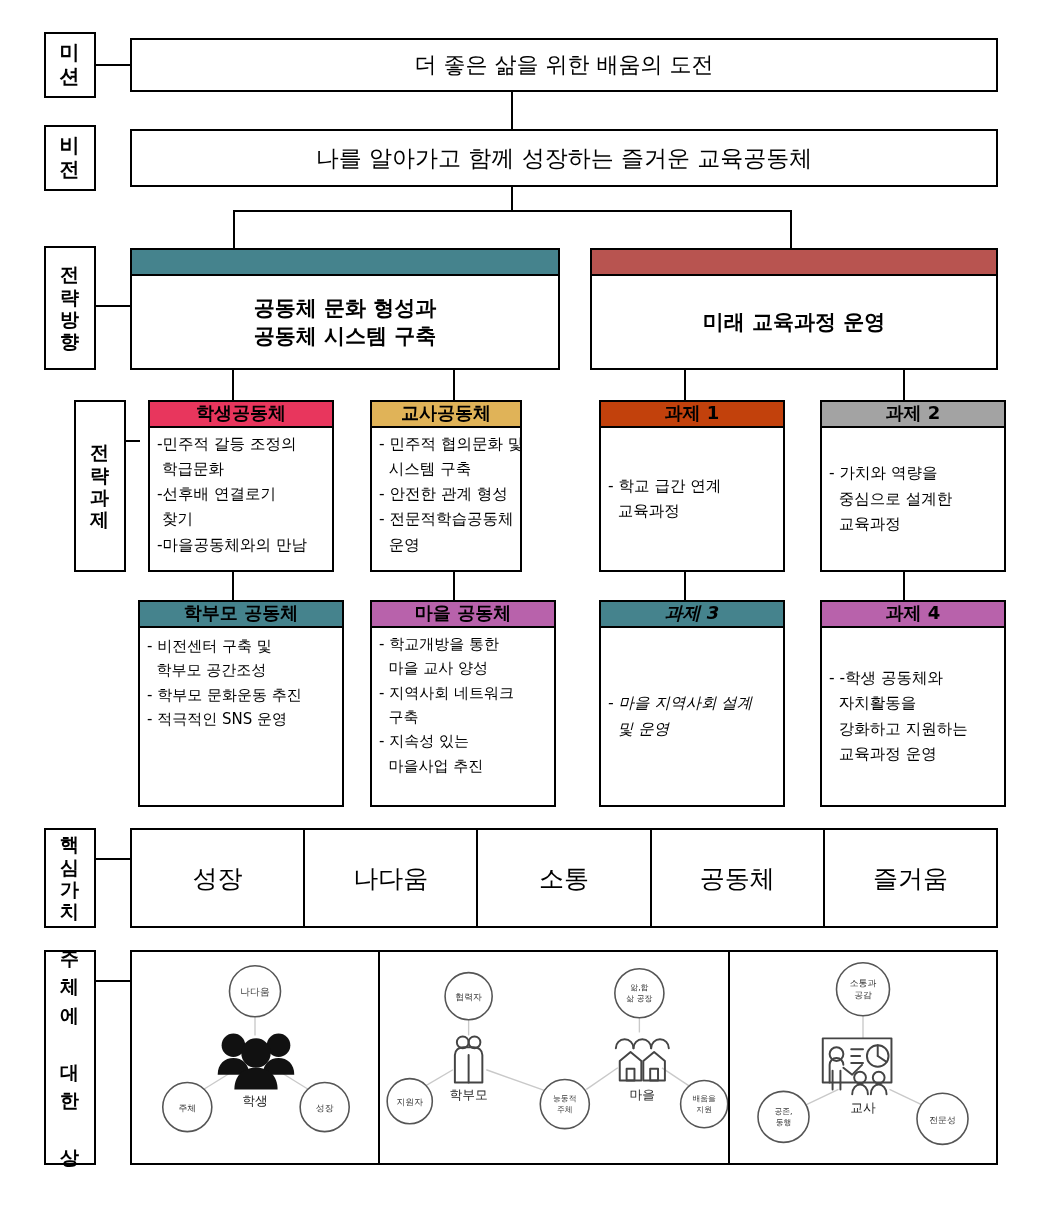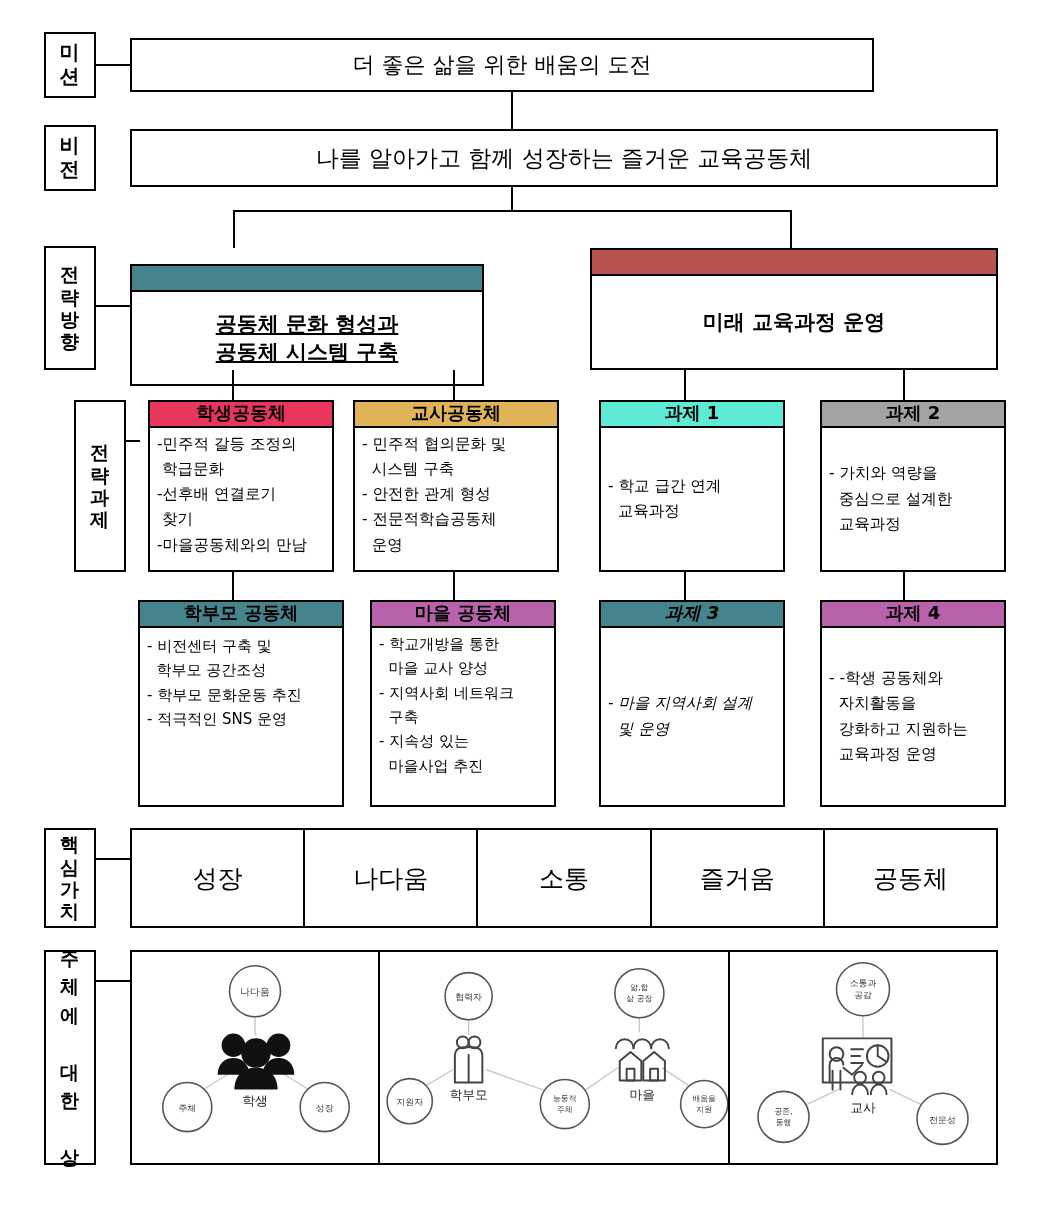--- a/index.html
+++ b/index.html
@@ -80,21 +80,21 @@
 </head>
 <body>
 
 <div class="canvas">
 
   <div class="label-box" style="left:44px; top:32px; width:52px; height:66px; font-size:20px;">
     <span style="white-space:pre-line;">미
 션</span>
   </div>
   <div class="ln lnh" style="left:96px; top:64px; width:34px;"></div>
-  <div class="banner" style="left:130px; top:38px; width:744px; height:54px;">
+  <div class="banner" style="left:130px; top:38px; width:868px; height:54px;">
     <span>더 좋은 삶을 위한 배움의 도전</span>
   </div>
 
   <div class="label-box" style="left:44px; top:125px; width:52px; height:66px; font-size:20px;">
     <span style="white-space:pre-line;">비
 전</span>
   </div>
   <div class="banner" style="left:130px; top:129px; width:868px; height:58px;">
     <span style="font-size:23px;">나를 알아가고 함께 성장하는 즐거운 교육공동체</span>
   </div>
@@ -107,21 +107,21 @@
   <div class="ln lnv" style="left:790px; top:210px; height:38px;"></div>
 
   <div class="label-box" style="left:44px; top:246px; width:52px; height:124px; font-size:19px;">
     <span style="white-space:pre-line;">전
 략
 방
 향</span>
   </div>
   <div class="ln lnh" style="left:96px; top:305px; width:34px;"></div>
 
-  <div class="strat" style="left:130px; top:264px; width:354px; height:122px;text-decoration:underline;">
+  <div class="strat" style="left:130px; top:248px; width:430px; height:122px;">
     <div class="hdr" style="background:#45838d;"></div>
     <div class="body" style="white-space:pre-line;">공동체 문화 형성과
 공동체 시스템 구축</div>
   </div>
 
   <div class="strat" style="left:590px; top:248px; width:408px; height:122px;">
     <div class="hdr" style="background:#b85450;"></div>
     <div class="body" style="white-space:pre-line;">미래 교육과정 운영</div>
   </div>
 
@@ -142,33 +142,33 @@
     <div class="chdr" style="background:#e8365d;">학생공동체</div>
     <div class="cbody">
       <span class="li">-민주적 갈등 조정의</span>
       <span class="li"> 학급문화</span>
       <span class="li">-선후배 연결로기</span>
       <span class="li"> 찾기</span>
       <span class="li">-마을공동체와의 만남</span>
     </div>
   </div>
 
-  <div class="card" style="left:345px; top:400px; width:206px; height:172px;">
+  <div class="card" style="left:362px; top:400px; width:152px; height:172px;">
     <div class="chdr" style="background:#e0b358;">교사공동체</div>
     <div class="cbody">
       <span class="li">- 민주적 협의문화 및</span>
       <span class="li">  시스템 구축</span>
       <span class="li">- 안전한 관계 형성</span>
       <span class="li">- 전문적학습공동체</span>
       <span class="li">  운영</span>
     </div>
   </div>
 
   <div class="card" style="left:591px; top:400px; width:186px; height:172px;">
-    <div class="chdr" style="background:#5eead4;">과제 1</div>
+    <div class="chdr" style="background:#c2410c;">과제 1</div>
     <div class="cbody vcenter">
       <span class="li">- 학교 급간 연계</span>
       <span class="li">  교육과정</span>
     </div>
   </div>
 
   <div class="card" style="left:812px; top:400px; width:186px; height:172px;">
     <div class="chdr" style="background:#a3a3a3;">과제 2</div>
     <div class="cbody vcenter">
       <span class="li">- 가치와 역량을</span>
@@ -227,22 +227,22 @@
 심
 가
 치</span>
   </div>
   <div class="ln lnh" style="left:96px; top:858px; width:34px;"></div>
 
   <div class="cv-row" style="left:130px; top:828px; width:868px; height:100px;">
     <div class="cv-cell">성장</div>
     <div class="cv-cell">나다움</div>
     <div class="cv-cell">소통</div>
+    <div class="cv-cell">공동체</div>
     <div class="cv-cell">즐거움</div>
-    <div class="cv-cell">공동체</div>
   </div>
 
   <div class="label-box" style="left:44px; top:950px; width:52px; height:215px; font-size:19px;">
     <span style="white-space:pre-line; line-height:1.5;">주
 체
 에
 
 대
 한
 

